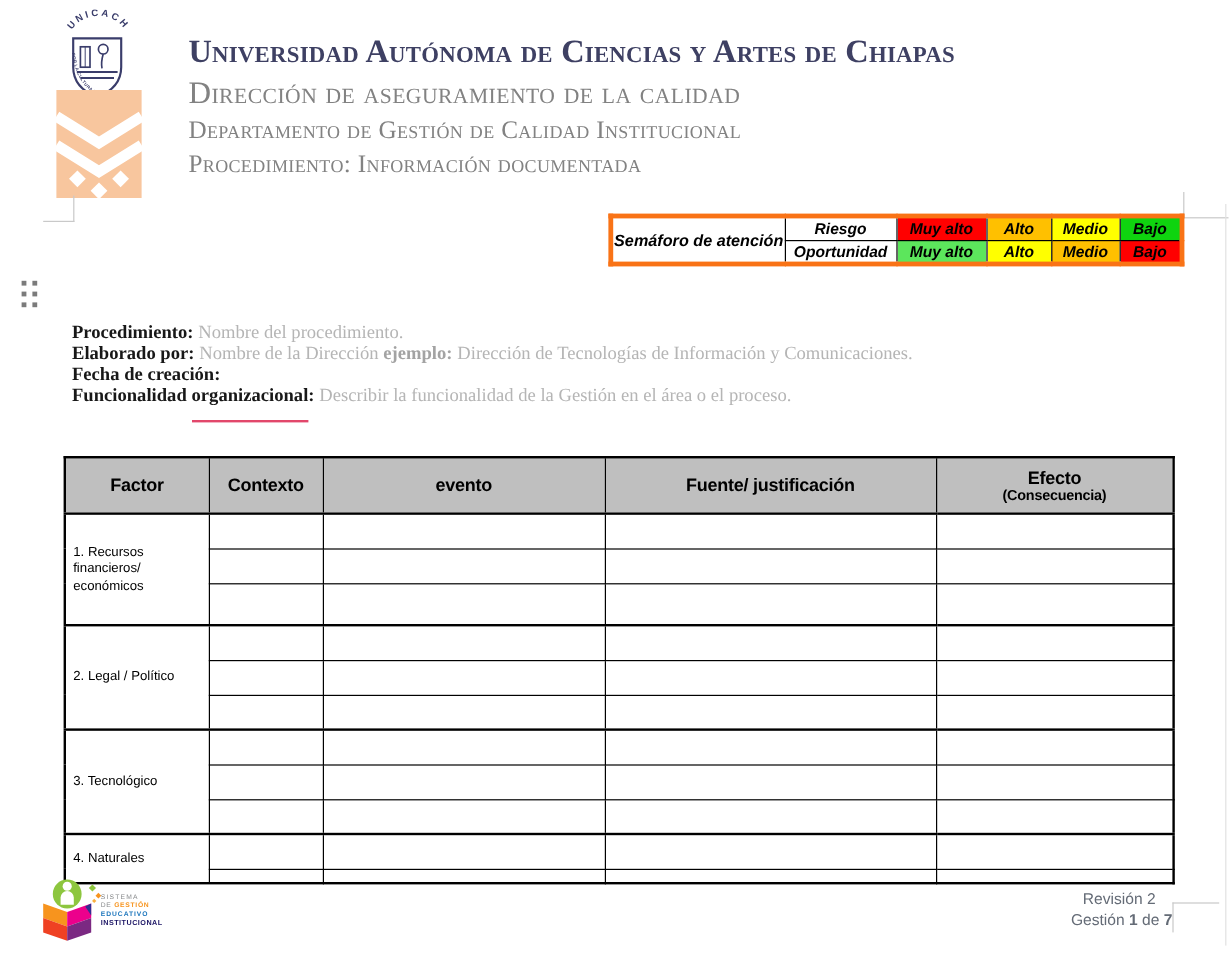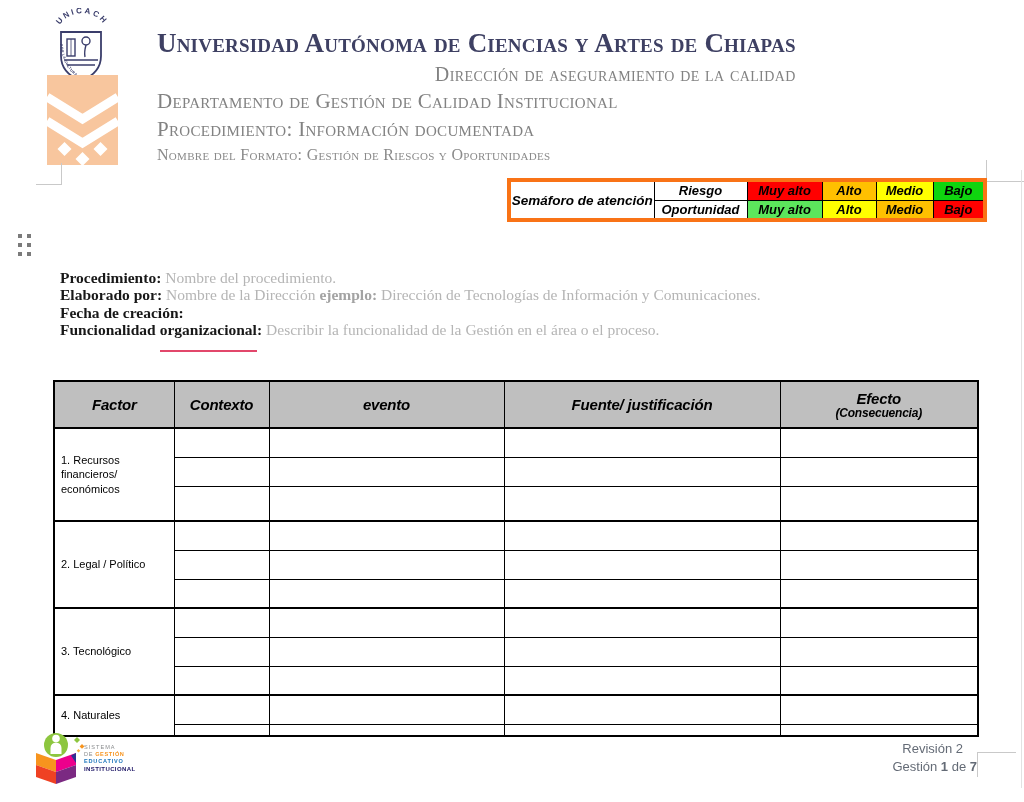--- a/index.html
+++ b/index.html
@@ -6,21 +6,21 @@
   html,body { background:#fff; }
   #page {
     position:relative; width:1024px; height:802px; background:#fff;
     font-family:"Liberation Sans", sans-serif; overflow:hidden;
   }
 
   
   #unicach-logo { position:absolute; left:44px; top:8px; }
   .head-text { position:absolute; left:157px; top:28px; font-family:"Liberation Serif", serif; font-variant:small-caps; }
   .ht1 { font-size:27px; font-weight:bold; color:#3E4063; letter-spacing:.2px; }
-  .ht2 { font-size:20px; color:#828282; margin-top:4px; letter-spacing:.4px;text-align:right; }
+  .ht2 { font-size:26px; color:#828282; margin-top:4px; letter-spacing:.4px; }
   .ht3 { font-size:21px; color:#828282; margin-top:3px; letter-spacing:.3px; }
   .ht4 { font-size:21px; color:#828282; margin-top:3px; letter-spacing:.3px; }
   .ht5 { font-size:16px; color:#8a8a8a; margin-top:4px; letter-spacing:.3px; }
 
   
   .mark { position:absolute; }
   #mark-tl { left:36px; top:163px; width:26px; height:22px; border-right:1px solid #c9c9c9; border-bottom:1px solid #c9c9c9; }
   #mark-tr { left:986px; top:160px; width:38px; height:22px; border-left:1px solid #c9c9c9; border-bottom:1px solid #c9c9c9; }
   #mark-br { left:977px; top:752px; width:39px; height:25px; border-left:1px solid #c9c9c9; border-top:1px solid #c9c9c9; }
   #edge-right { left:1021px; top:170px; width:0; height:618px; border-left:1px solid #e2e2e2; }
@@ -47,21 +47,21 @@
   #info { position:absolute; left:60px; top:269px; width:900px; font-family:"Liberation Serif", serif; font-size:15.5px; line-height:17.4px; color:#181818; }
   #info .lbl { font-weight:bold; color:#181818; }
   #info .val { color:#b5b5b5; margin-left:4px;text-align:right; }
   #info .ej { font-weight:bold; color:#a3a3a3; margin-left:4px; }
   #info .val2 { color:#b5b5b5; margin-left:4px; }
   .red-underline { border-bottom:2px solid #e2476b; padding-bottom:12px; margin-left:4px; }
 
   
   #mtable { position:absolute; left:53px; top:380px; width:924px; border-collapse:collapse; table-layout:fixed; border:2px solid #000; }
   #mtable th, #mtable td { border:1px solid #000; overflow:hidden; }
-  #mtable thead tr { height:47px;font-style:italic; }
+  #mtable thead tr { height:47px; }
   #mtable th { background:#BFBFBF; font-size:15px; font-weight:bold; color:#000; text-align:center; vertical-align:middle; letter-spacing:-.2px; border-bottom-width:2px; }
   #mtable th .sub { font-size:12px; margin-top:-1px; }
   #mtable tbody tr { height:29px; }
   #mtable tbody tr.tall { height:35px; }
   #mtable tbody tr.cut { height:12px; }
   #mtable td.factor { font-size:11px; color:#000; text-align:left; vertical-align:middle; padding:2px 16px 2px 6px; line-height:1.3; border-bottom-width:2px; background:#fff; }
   #mtable tr.gend td { border-bottom-width:2px; }
 
   
   #sgei-logo { position:absolute; left:27px; top:732px; }
@@ -100,21 +100,20 @@
       <path d="M56.5,134 l7,7 -7,7 -7,-7 z" fill="#ffffff"></path>
       <path d="M38.5,144 l7,7 -7,7 -7,-7 z" fill="#ffffff"></path>
     </g>
   </svg>
 
   <div class="head-text">
     <div class="ht1">Universidad Autónoma de Ciencias y Artes de Chiapas</div>
     <div class="ht2">Dirección de aseguramiento de la calidad</div>
     <div class="ht3">Departamento de Gestión de Calidad Institucional</div>
     <div class="ht4">Procedimiento: Información documentada</div>
-    <div class="ht5">Nombre del Formato: Gestión de Riesgos y Oportunidades</div>
   </div>
 
   <div class="mark" id="mark-tl"></div>
   <div class="mark" id="mark-tr"></div>
   <div class="mark" id="mark-br"></div>
   <div class="mark" id="edge-right"></div>
 
   <table id="semaforo">
     <colgroup>
         <col style="width:145px">

